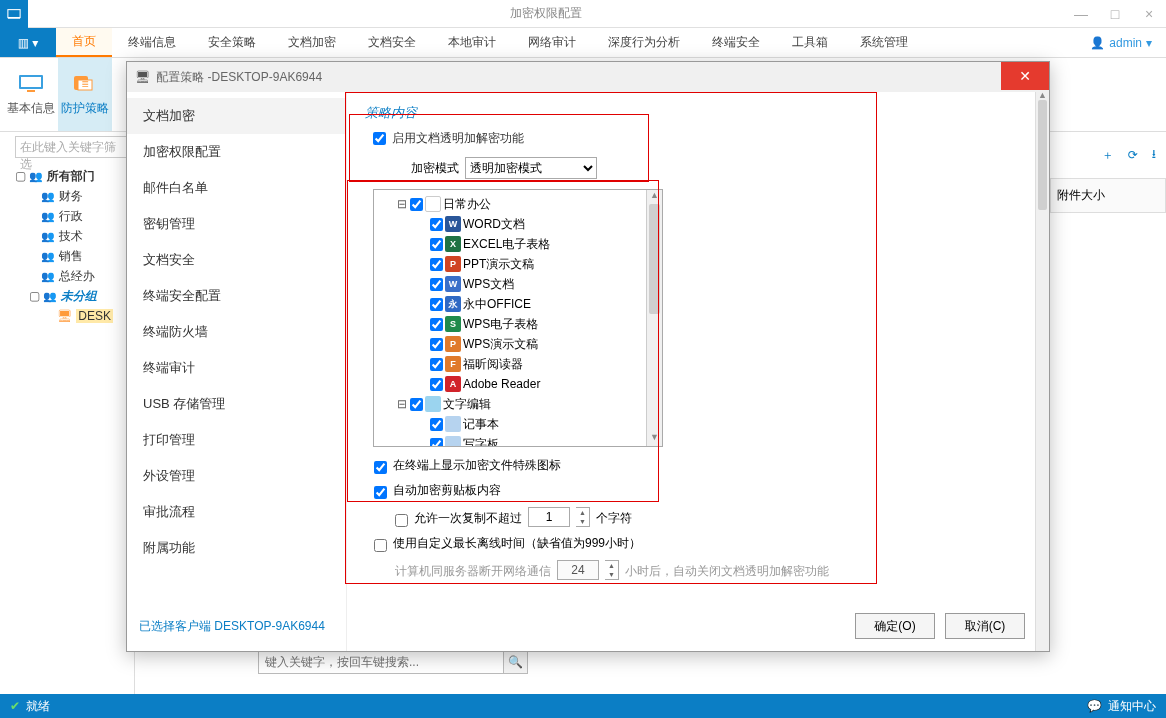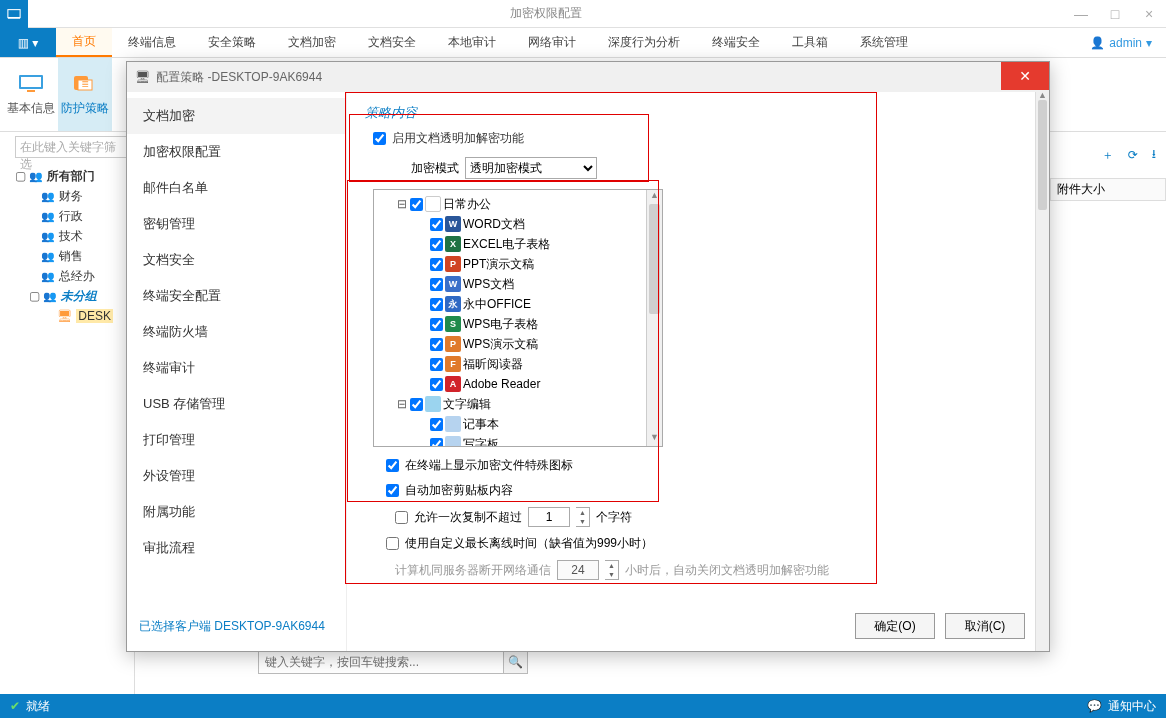--- a/index.html
+++ b/index.html
@@ -33,21 +33,21 @@
 .leftpane .tree { padding: 4px 2px; font-size: 12px; color: #333;}
 .leftpane .treeitem { display: flex; align-items: center; height: 20px; gap:4px;}
 .leftpane .treeitem .pm { width:10px; text-align:center; color:#666;}
 .leftpane .bold { font-weight: bold; }
 .leftpane .blue { color:#0b7ec5; font-style:italic; font-weight:bold;}
 .leftpane .desk { background:#ffe9a8; padding:0 2px;}
 
 
 .rightstrip { position:absolute; top:132px; right:0; width:116px; bottom:24px; background:#fff;}
 .rightstrip .icons { height:46px; display:flex; align-items:center; justify-content:flex-end; gap:14px; padding-right:10px; color:#0b7ec5; font-size:18px;}
-.rightstrip .colhdr { border:1px solid #ddd; background:#fafafa; padding:2px 6px; font-size:12px;}
+.rightstrip .colhdr { border:1px solid #ddd; background:#fafafa; padding:8px 6px; font-size:12px;}
 
 
 .statusbar { position: absolute; left:0; right:0; bottom:0; height:24px; background:#0b7ec5; color:#fff; display:flex; align-items:center; padding:0 10px; font-size:12px;}
 .statusbar .chk { margin-right:6px; color:#6adf6a;}
 .statusbar .spacer{flex:1;}
 .statusbar .bell{margin-right:6px;}
 
 
 .dialog { position: absolute; top: 61px; left: 126px; width: 924px; height: 591px; background: #fff; border: 1px solid #999; box-shadow: 0 4px 18px rgba(0,0,0,.25);}
 .dialog .dlg-title { height: 30px; background: #f0f0f0; display:flex; align-items:center; padding-left:8px; color:#666; font-size:13px;}
@@ -78,21 +78,21 @@
 .app-tree .row .cb{width:13px;height:13px;}
 .app-tree .row .ficon{width:16px;height:16px; border-radius:2px; display:flex;align-items:center;justify-content:center; color:#fff; font-size:9px; font-weight:bold;}
 .app-tree .row.lvl1{padding-left:20px;}
 .app-tree .row.lvl2{padding-left:40px;}
 .app-tree-sb{position:absolute; top:0; right:0; width:16px; bottom:0; background:#f0f0f0; border-left:1px solid #ccc;}
 .app-tree-sb .thumb{position:absolute; top:14px; left:2px; right:2px; height:110px; background:#cfcfcf; border-radius:2px;}
 .app-tree-sb .arr{position:absolute;left:0;right:0;height:14px;text-align:center;font-size:9px;color:#888;}
 .app-tree-sb .arr.up{top:0;} .app-tree-sb .arr.dn{bottom:0;}
 
 .below-tree{margin:10px 0 0 8px;}
-.below-tree .line{display:flex; align-items:center; gap:6px; margin:8px 13px;}
+.below-tree .line{display:flex; align-items:flex-end; gap:6px; margin:8px 1px;}
 .below-tree .line.ind{margin-left:22px;}
 .num-input{width:42px; height:20px; border:1px solid #aaa; text-align:center;}
 .stepper { display:inline-flex; flex-direction:column; border:1px solid #aaa; border-left:none; height:20px; width:14px;}
 .stepper div{flex:1; font-size:7px; display:flex;align-items:center;justify-content:center; color:#666;}
 .disabled-row{color:#999;}
 
 .dlg-footer{ position:absolute; left:12px; right:24px; bottom:10px; height:30px; display:flex; align-items:center;justify-content:flex-end;}
 .dlg-footer .sel-client{ color:#0b7ec5;}
 .dlg-footer .spacer{flex:1;}
 .dlg-footer button{ width:80px; height:26px; margin-left:10px; border:1px solid #999; background:#f5f5f5; cursor:pointer; font-size:12px;}
@@ -245,22 +245,22 @@
       <div class="item">加密权限配置</div>
       <div class="item">邮件白名单</div>
       <div class="item">密钥管理</div>
       <div class="item">文档安全</div>
       <div class="item">终端安全配置</div>
       <div class="item">终端防火墙</div>
       <div class="item">终端审计</div>
       <div class="item">USB 存储管理</div>
       <div class="item">打印管理</div>
       <div class="item">外设管理</div>
+      <div class="item">审批流程</div>
       <div class="item">附属功能</div>
-      <div class="item">审批流程</div>
     </div>
 
     <div class="dlg-content">
       <div class="sect-title">策略内容</div>
 
       <div class="chk-row">
         <input type="checkbox" checked="" style="">
         <span>启用文档透明加解密功能</span>
       </div>
 

